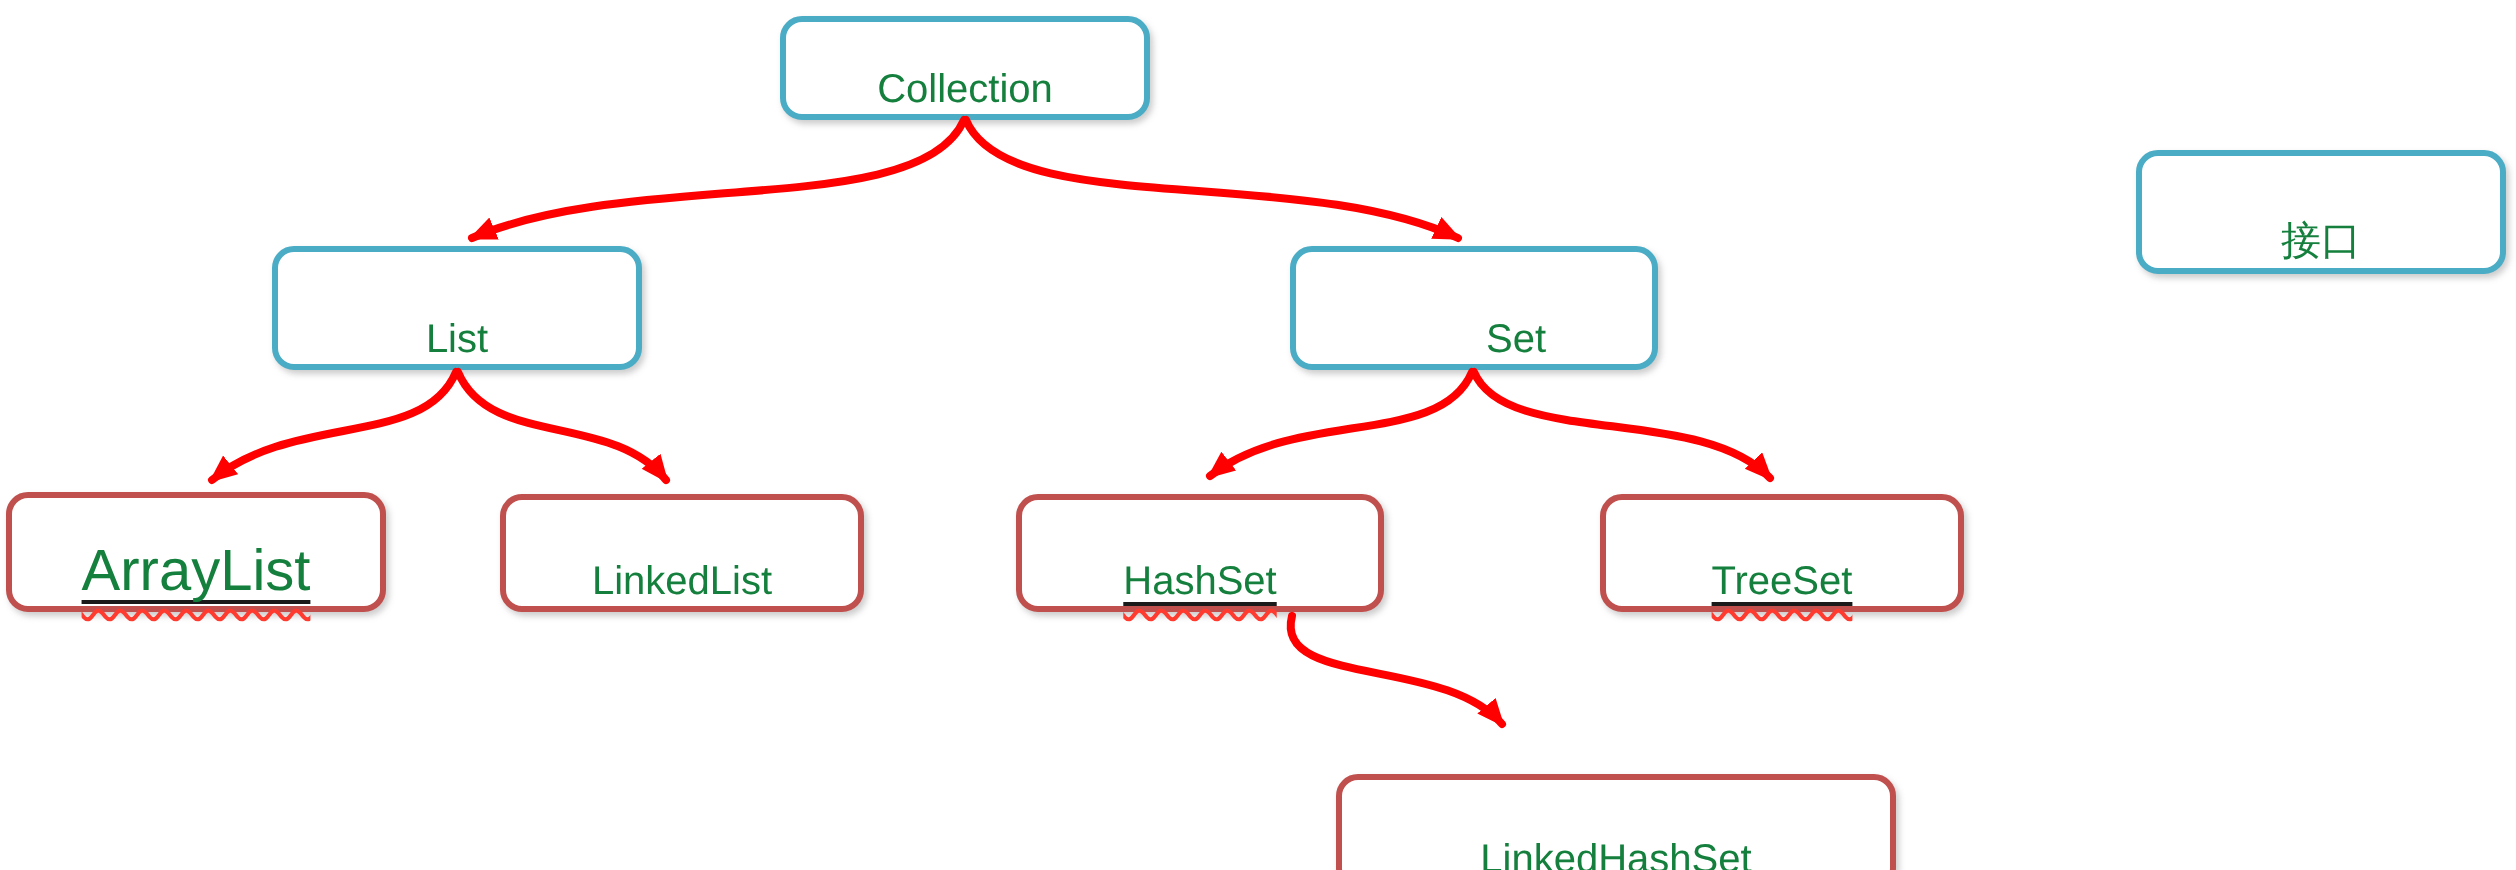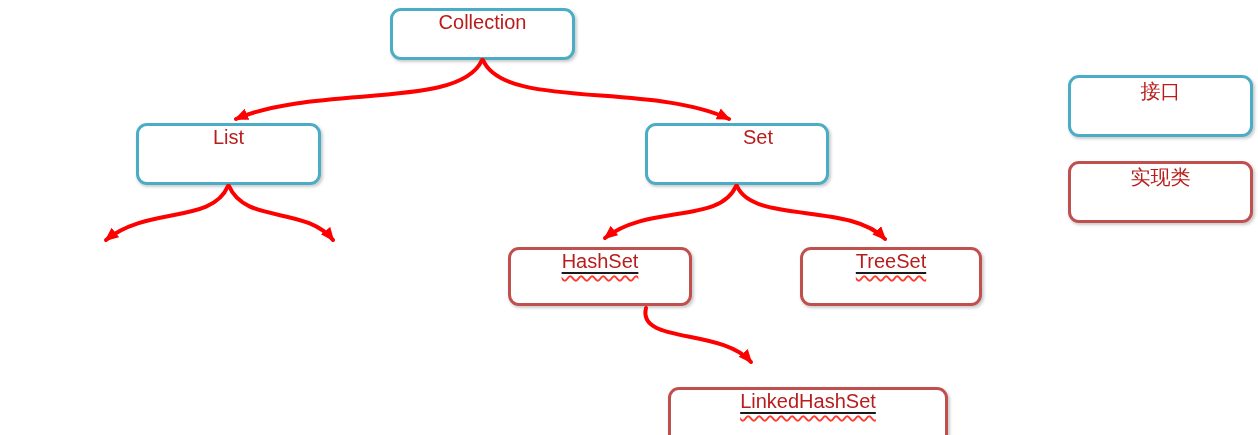--- a/index.html
+++ b/index.html
@@ -31,24 +31,24 @@
   }
   #arrowhead path { fill: var(--arrow, #fe0000); }
 
   .node {
     position: absolute;
     z-index: 1;
     background: #ffffff;
     border: 3px solid #000;
     border-radius: 11px;
     display: flex;
-    align-items: flex-start;
+    align-items: flex-end;
     justify-content: center;
     font-size: 20px;
-    color: #b91c1c;
+    color: #15803d;
     box-shadow: 1.5px 2px 3px rgba(110,110,110,0.35);
     box-sizing: border-box;
     white-space: nowrap;
   }
   .node.interface { border-color: var(--interface-border, #4bacc6); }
   .node.impl      { border-color: var(--class-border, #c0504d); }
 
   
   .u-wavy {
     text-decoration: underline;
@@ -107,35 +107,38 @@
   </div>
 
   <div class="node interface" id="n-list">
     <span>List</span>
   </div>
 
   <div class="node interface" id="n-set">
     <span>Set</span>
   </div>
 
+  <div class="node impl" id="n-arraylist">
+    <span class="u-wavy"><span class="u-solid">ArrayList</span></span>
+  </div>
 
+  <div class="node impl" id="n-linkedlist">
+    <span>LinkedList</span>
+  </div>
 
   <div class="node impl" id="n-treeset">
     <span class="u-wavy"><span class="u-solid">TreeSet</span></span>
   </div>
 
   <div class="node impl" id="n-hashset">
     <span class="u-wavy"><span class="u-solid">HashSet</span></span>
   </div>
 
   <div class="node impl" id="n-linkedhashset">
     <span class="u-wavy"><span class="u-solid">LinkedHashSet</span></span>
   </div>
 
   <div class="node interface" id="legend-interface">
     <span>接口</span>
   </div>
 
-  <div class="node impl" id="legend-class">
-    <span>实现类</span>
-  </div>
 
 </div>
 
 </body></html>

